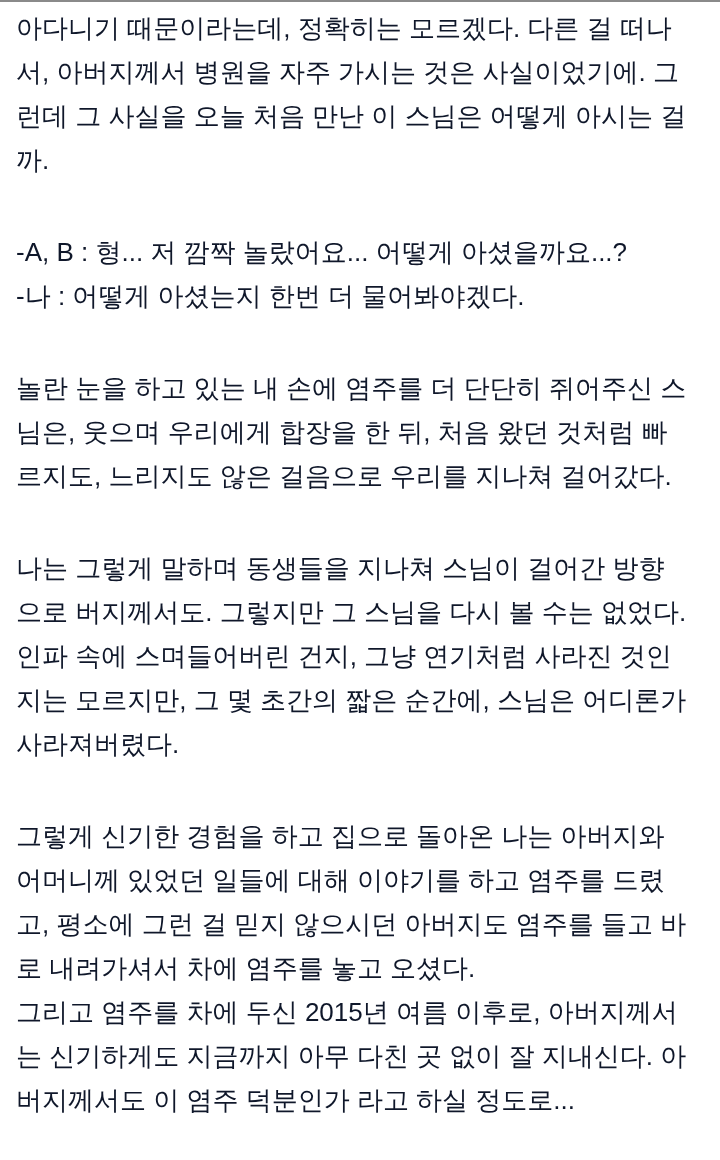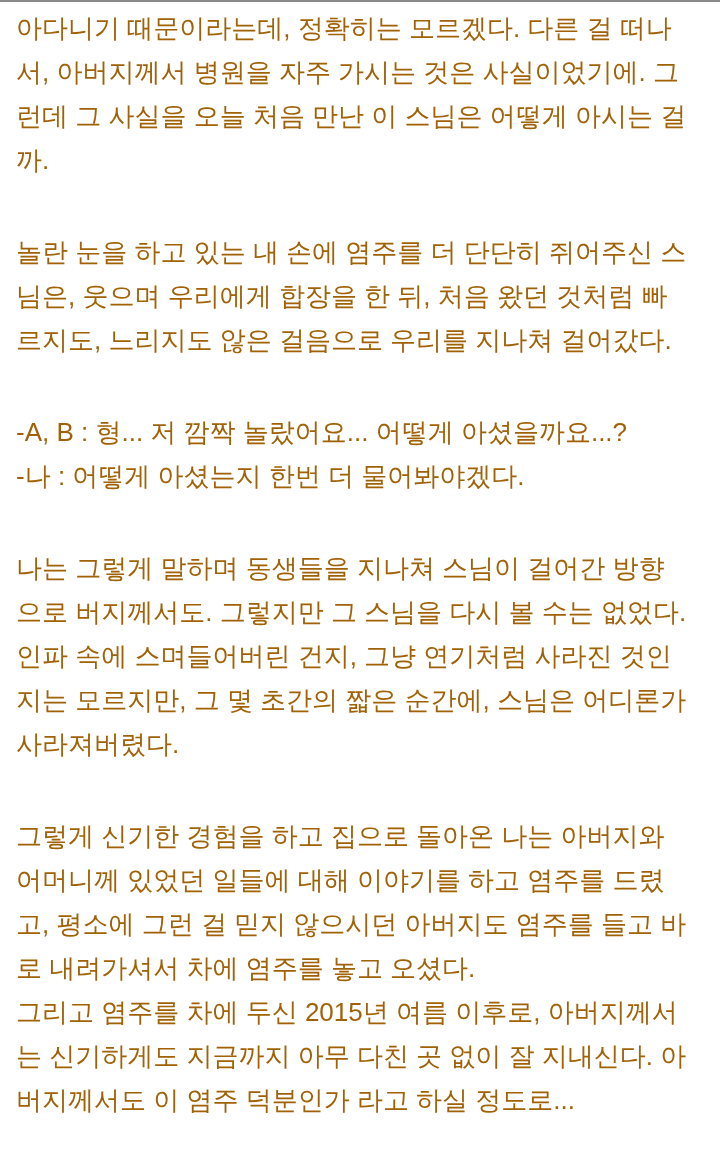--- a/index.html
+++ b/index.html
@@ -20,44 +20,44 @@
   }
   .article {
     padding: 4px 0 0 16px;
     width: 704px;
     overflow: hidden;
   }
   .para {
     margin: 0 0 48px 0;
     font-size: 26px;
     line-height: 44px;
-    color: #a16207;
+    color: #0f172a;
     letter-spacing: 0px;
     white-space: pre;      
     overflow: hidden;
   }
   .para:last-child {
     margin-bottom: 16px;
   }
 </style>
 </head>
 <body>
 
 <div class="page">
   <div class="top-divider"></div>
   <div class="article">
     <p class="para">아다니기 때문이라는데, 정확히는 모르겠다. 다른 걸 떠나
 서, 아버지께서 병원을 자주 가시는 것은 사실이었기에. 그
 런데 그 사실을 오늘 처음 만난 이 스님은 어떻게 아시는 걸
 까.</p>
+    <p class="para">-A, B : 형... 저 깜짝 놀랐어요... 어떻게 아셨을까요...?
+-나 : 어떻게 아셨는지 한번 더 물어봐야겠다.</p>
     <p class="para">놀란 눈을 하고 있는 내 손에 염주를 더 단단히 쥐어주신 스
 님은, 웃으며 우리에게 합장을 한 뒤, 처음 왔던 것처럼 빠
 르지도, 느리지도 않은 걸음으로 우리를 지나쳐 걸어갔다.</p>
-    <p class="para">-A, B : 형... 저 깜짝 놀랐어요... 어떻게 아셨을까요...?
--나 : 어떻게 아셨는지 한번 더 물어봐야겠다.</p>
     <p class="para">나는 그렇게 말하며 동생들을 지나쳐 스님이 걸어간 방향
 으로 버지께서도. 그렇지만 그 스님을 다시 볼 수는 없었다.
 인파 속에 스며들어버린 건지, 그냥 연기처럼 사라진 것인
 지는 모르지만, 그 몇 초간의 짧은 순간에, 스님은 어디론가
 사라져버렸다.</p>
     <p class="para">그렇게 신기한 경험을 하고 집으로 돌아온 나는 아버지와
 어머니께 있었던 일들에 대해 이야기를 하고 염주를 드렸
 고, 평소에 그런 걸 믿지 않으시던 아버지도 염주를 들고 바
 로 내려가셔서 차에 염주를 놓고 오셨다.
 그리고 염주를 차에 두신 2015년 여름 이후로, 아버지께서

